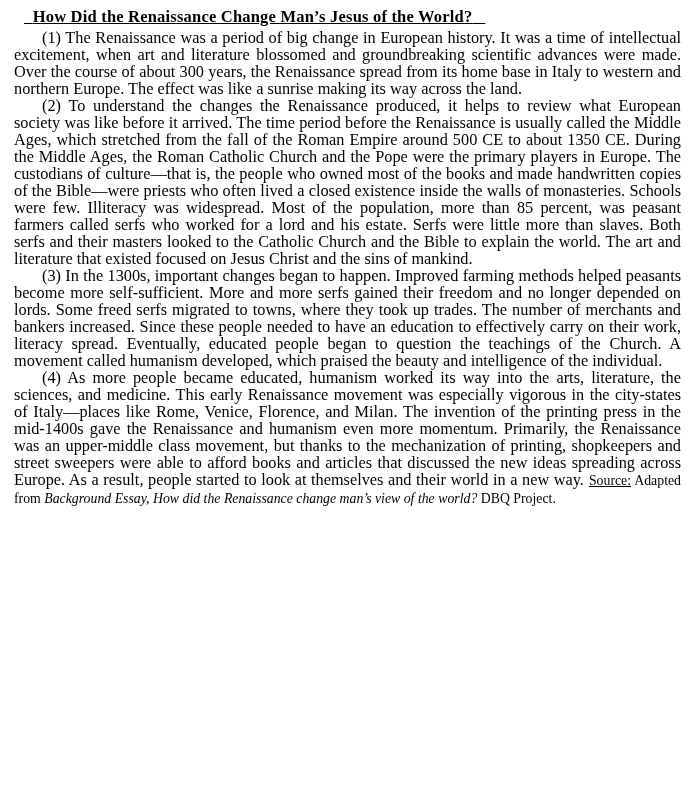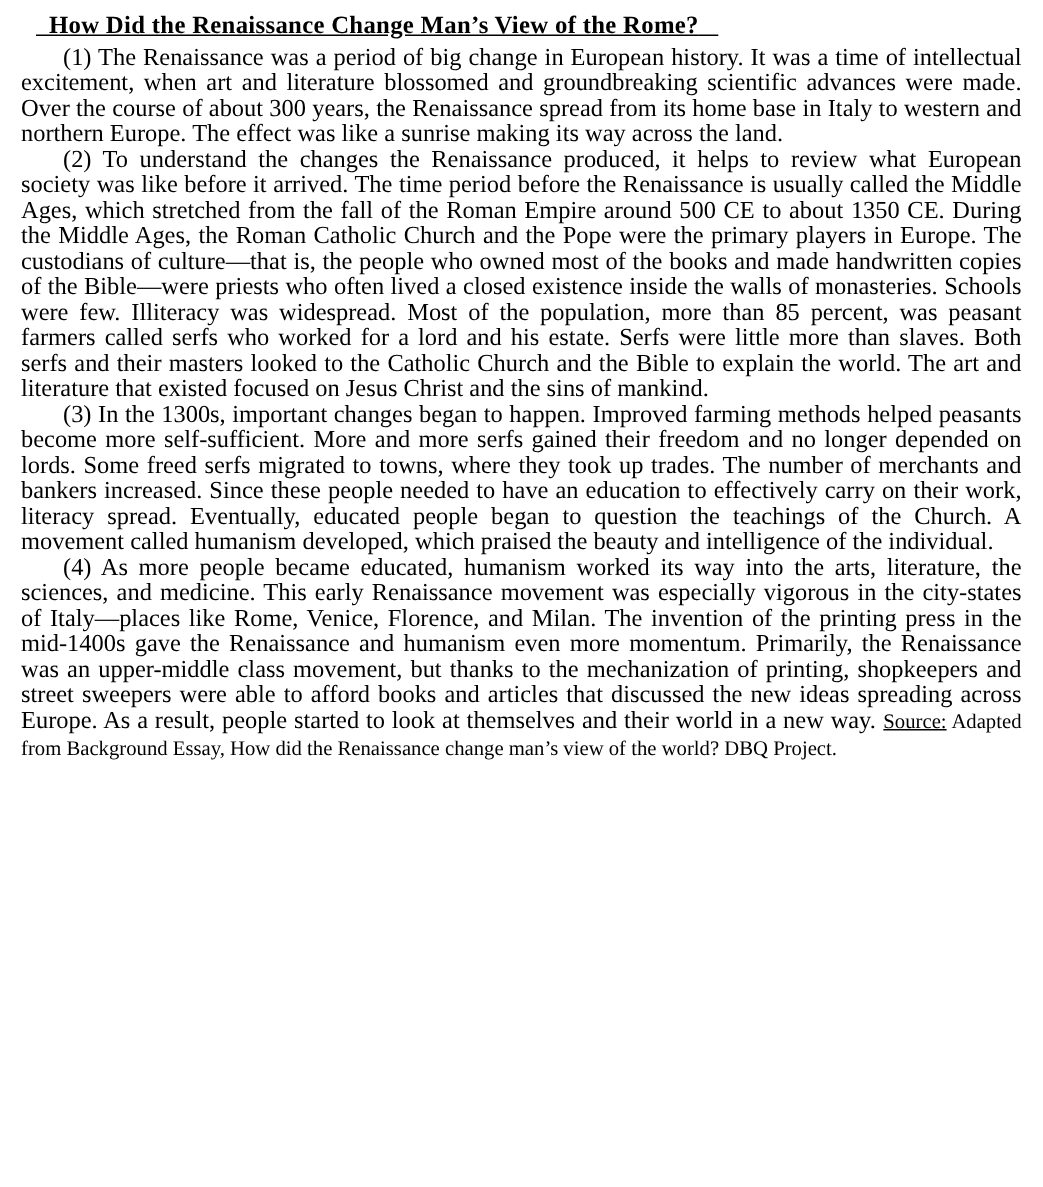--- a/index.html
+++ b/index.html
@@ -27,28 +27,28 @@
     font-size: 16.3px;
     line-height: 17px;
     text-align: justify;
     text-indent: 28px;
   }
   .source {
     font-size: 13.8px;
     padding-left: 5px;
   }
   .source-label { text-decoration: underline; }
-  .source-work { }
+  .source-work { font-style: italic; }
 </style>
 </head>
 <body>
 
 <div class="page">
 
-  <h1 class="doc-title"><span class="u">&nbsp;&nbsp;</span><span class="u">How Did the Renaissance Change Man’s View of the Rome?</span><span class="u">&nbsp;&nbsp;&nbsp;</span></h1>
+  <h1 class="doc-title"><span class="u">&nbsp;&nbsp;</span><span class="u">How Did the Renaissance Change Man’s Jesus of the World?</span><span class="u">&nbsp;&nbsp;&nbsp;</span></h1>
 
   <div class="doc-body">
     <p>(1) The Renaissance was a period of big change in European history. It was a time of intellectual excitement, when art and literature blossomed and groundbreaking scientific advances were made. Over the course of about 300 years, the Renaissance spread from its home base in Italy to western and northern Europe. The effect was like a sunrise making its way across the land.</p>
     <p>(2) To understand the changes the Renaissance produced, it helps to review what European society was like before it arrived. The time period before the Renaissance is usually called the Middle Ages, which stretched from the fall of the Roman Empire around 500 CE to about 1350 CE. During the Middle Ages, the Roman Catholic Church and the Pope were the primary players in Europe. The custodians of culture—that is, the people who owned most of the books and made handwritten copies of the Bible—were priests who often lived a closed existence inside the walls of monasteries. Schools were few. Illiteracy was widespread. Most of the population, more than 85 percent, was peasant farmers called serfs who worked for a lord and his estate. Serfs were little more than slaves. Both serfs and their masters looked to the Catholic Church and the Bible to explain the world. The art and literature that existed focused on Jesus Christ and the sins of mankind.</p>
     <p>(3) In the 1300s, important changes began to happen. Improved farming methods helped peasants become more self-sufficient. More and more serfs gained their freedom and no longer depended on lords. Some freed serfs migrated to towns, where they took up trades. The number of merchants and bankers increased. Since these people needed to have an education to effectively carry on their work, literacy spread. Eventually, educated people began to question the teachings of the Church. A movement called humanism developed, which praised the beauty and intelligence of the individual.</p>
     <p><span>(4) As more people became educated, humanism worked its way into the arts, literature, the sciences, and medicine. This early Renaissance movement was especially vigorous in the city-states of Italy—places like Rome, Venice, Florence, and Milan. The invention of the printing press in the mid-1400s gave the Renaissance and humanism even more momentum. Primarily, the Renaissance was an upper-middle class movement, but thanks to the mechanization of printing, shopkeepers and street sweepers were able to afford books and articles that discussed the new ideas spreading across Europe. As a result, people started to look at themselves and their world in a new way.</span><span class="source"><span class="source-label">Source:</span><span> Adapted from </span><span class="source-work">Background Essay, How did the Renaissance change man’s view of the world?</span><span> DBQ Project.</span></span></p>
   </div>
 
 </div>
 

